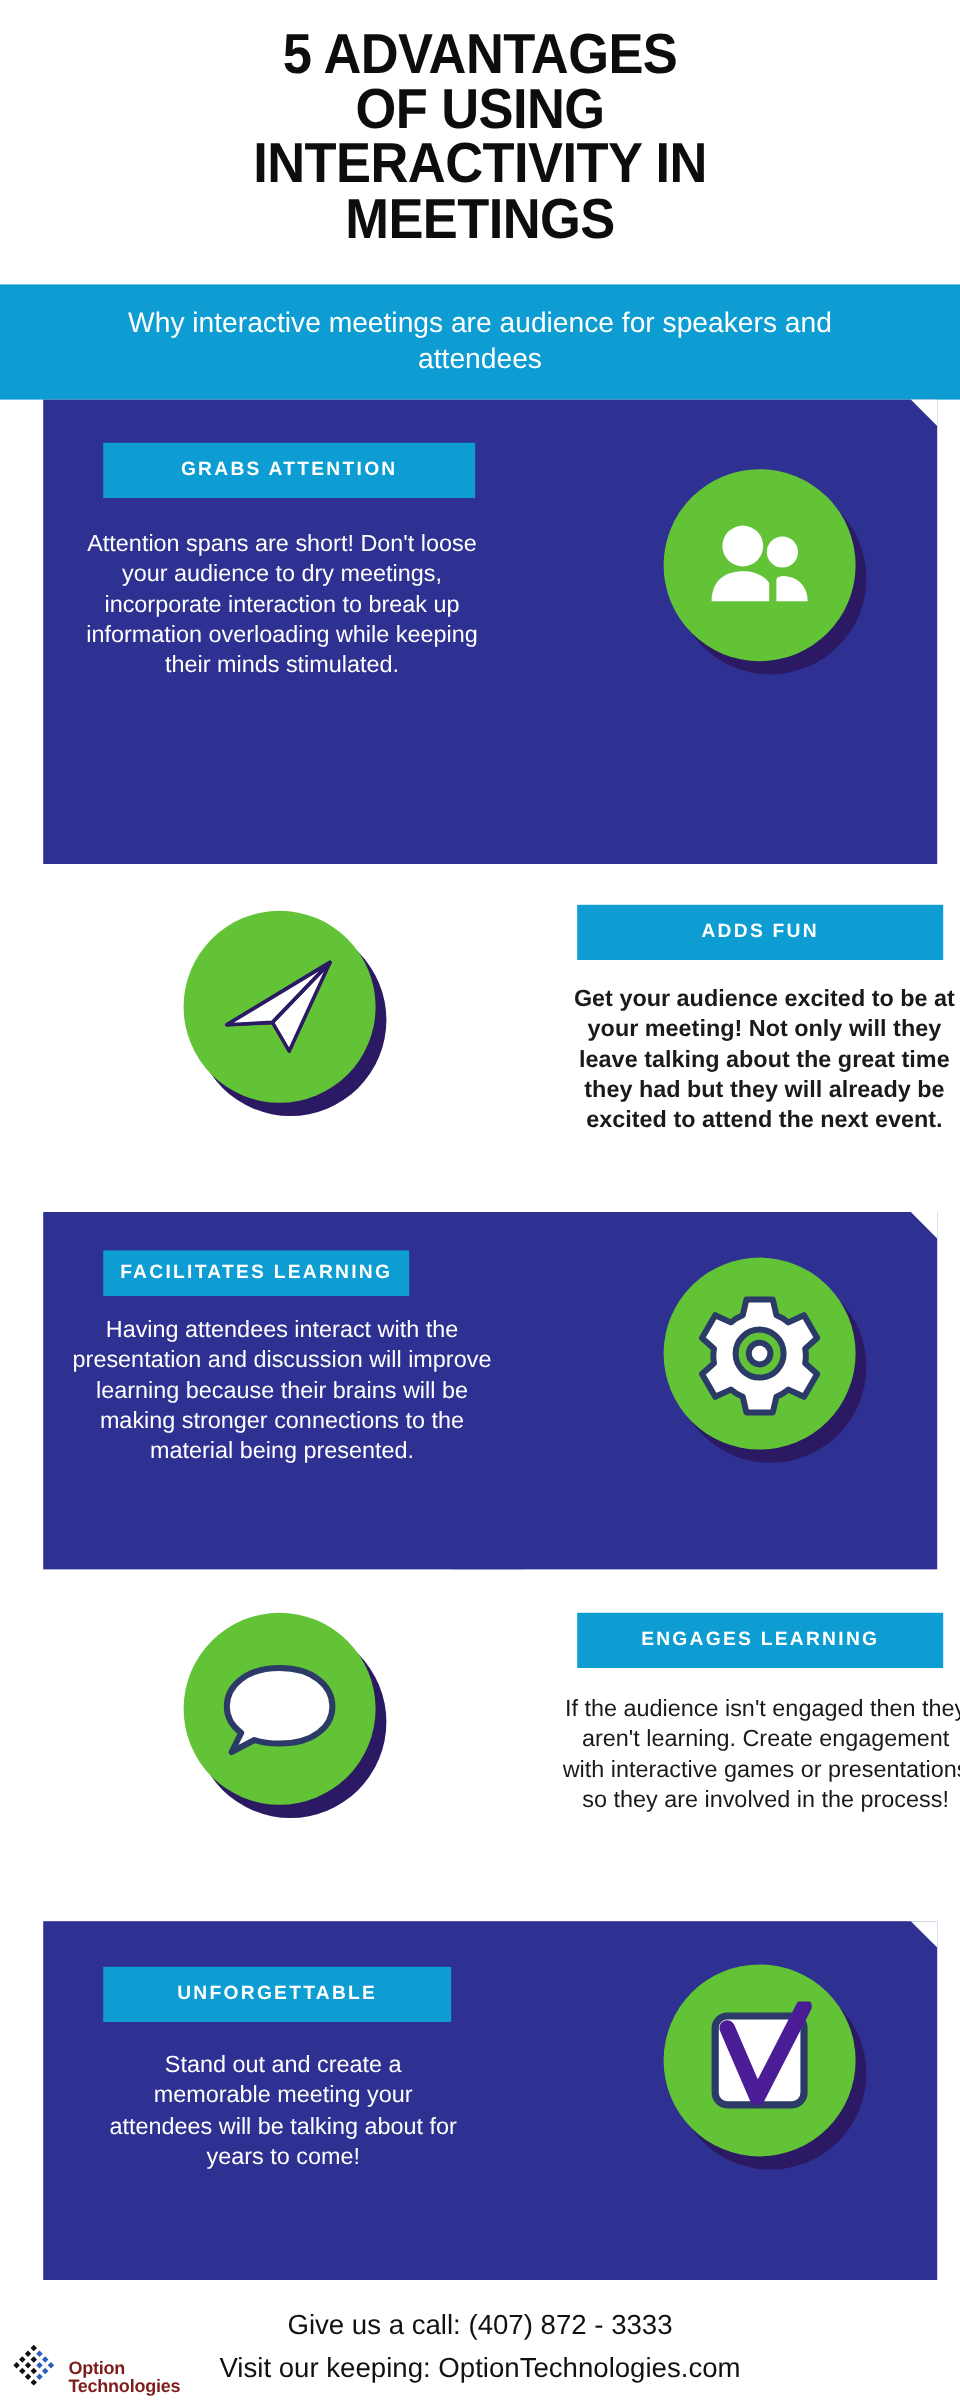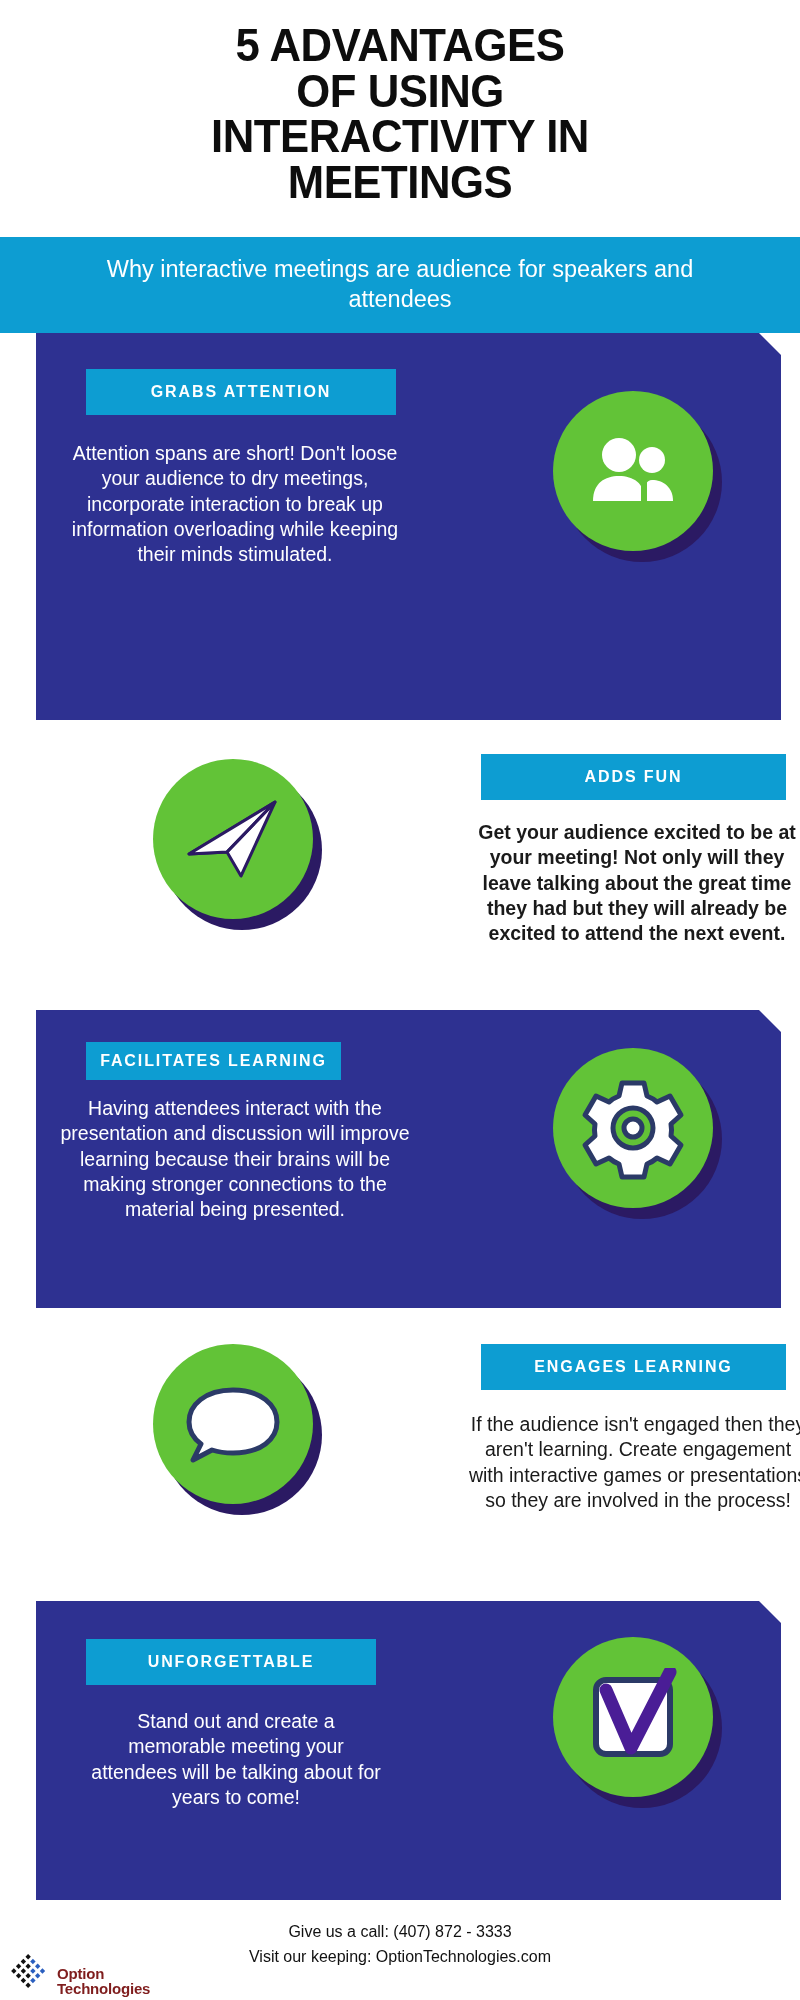--- a/index.html
+++ b/index.html
@@ -116,21 +116,21 @@
   .footer{
     position:absolute; left:0; top:1900px;
     width:800px; height:100px;
     background:#ffffff;
   }
   .footer-lines{
     position:absolute; left:0; top:20px; width:800px;
     text-align:center;
   }
   .footer-lines div{
-    font-size:16px; color:#111111; line-height:1.55;
+    font-size:23px; color:#111111; line-height:1.55;
   }
   .logo{
     position:absolute; left:10px; top:46px;
     display:flex; align-items:center; gap:5px;
   }
   .logo-mark{ width:42px; height:42px; }
   .logo-text{
     font-weight:bold; font-size:15px; line-height:1.02;
     color:#7f1d1d; letter-spacing:-0.2px;margin-top:20px;
   }

